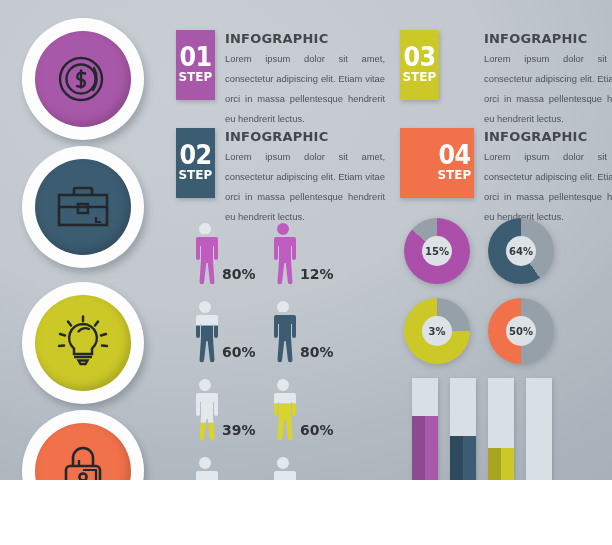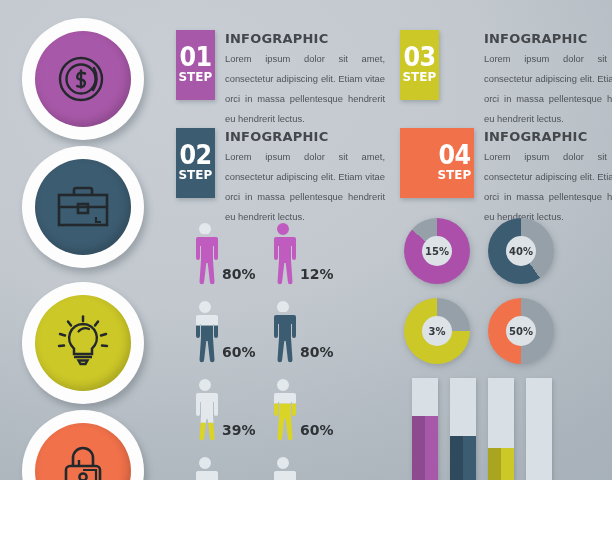--- a/index.html
+++ b/index.html
@@ -357,21 +357,21 @@
   <div id="donuts">
       <div class="donut" style="left: 404px; top: 218px;">
         <div class="ring" style="background: conic-gradient(rgb(171, 79, 171) 0deg, rgb(171, 79, 171) 310deg, rgb(149, 160, 168) 310deg, rgb(149, 160, 168) 360deg);"></div>
         <div class="hole">
           <span>15%</span>
         </div>
       </div>
       <div class="donut" style="left: 488px; top: 218px;">
         <div class="ring" style="background: conic-gradient(rgb(149, 160, 168) 0deg, rgb(149, 160, 168) 145deg, rgb(60, 92, 113) 145deg, rgb(60, 92, 113) 360deg);"></div>
         <div class="hole">
-          <span>40%</span>
+          <span>64%</span>
         </div>
       </div>
       <div class="donut" style="left: 404px; top: 298px;">
         <div class="ring" style="background: conic-gradient(rgb(149, 160, 168) 0deg, rgb(149, 160, 168) 90deg, rgb(204, 200, 40) 90deg, rgb(204, 200, 40) 360deg);"></div>
         <div class="hole">
           <span>3%</span>
         </div>
       </div>
       <div class="donut" style="left: 488px; top: 298px;">
         <div class="ring" style="background: conic-gradient(rgb(149, 160, 168) 0deg, rgb(149, 160, 168) 180deg, rgb(240, 113, 74) 180deg, rgb(240, 113, 74) 360deg);"></div>

